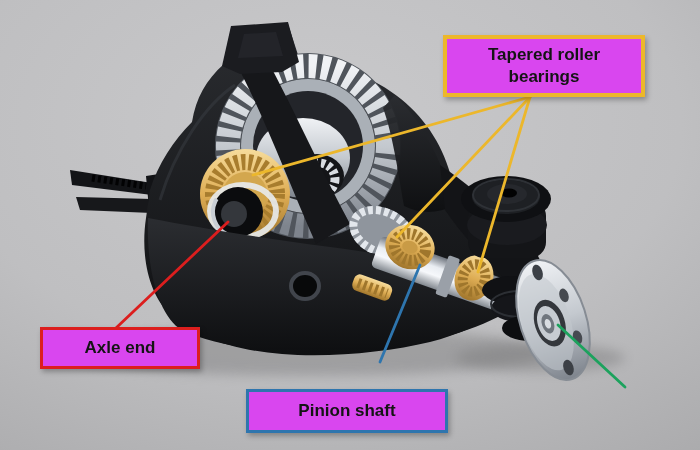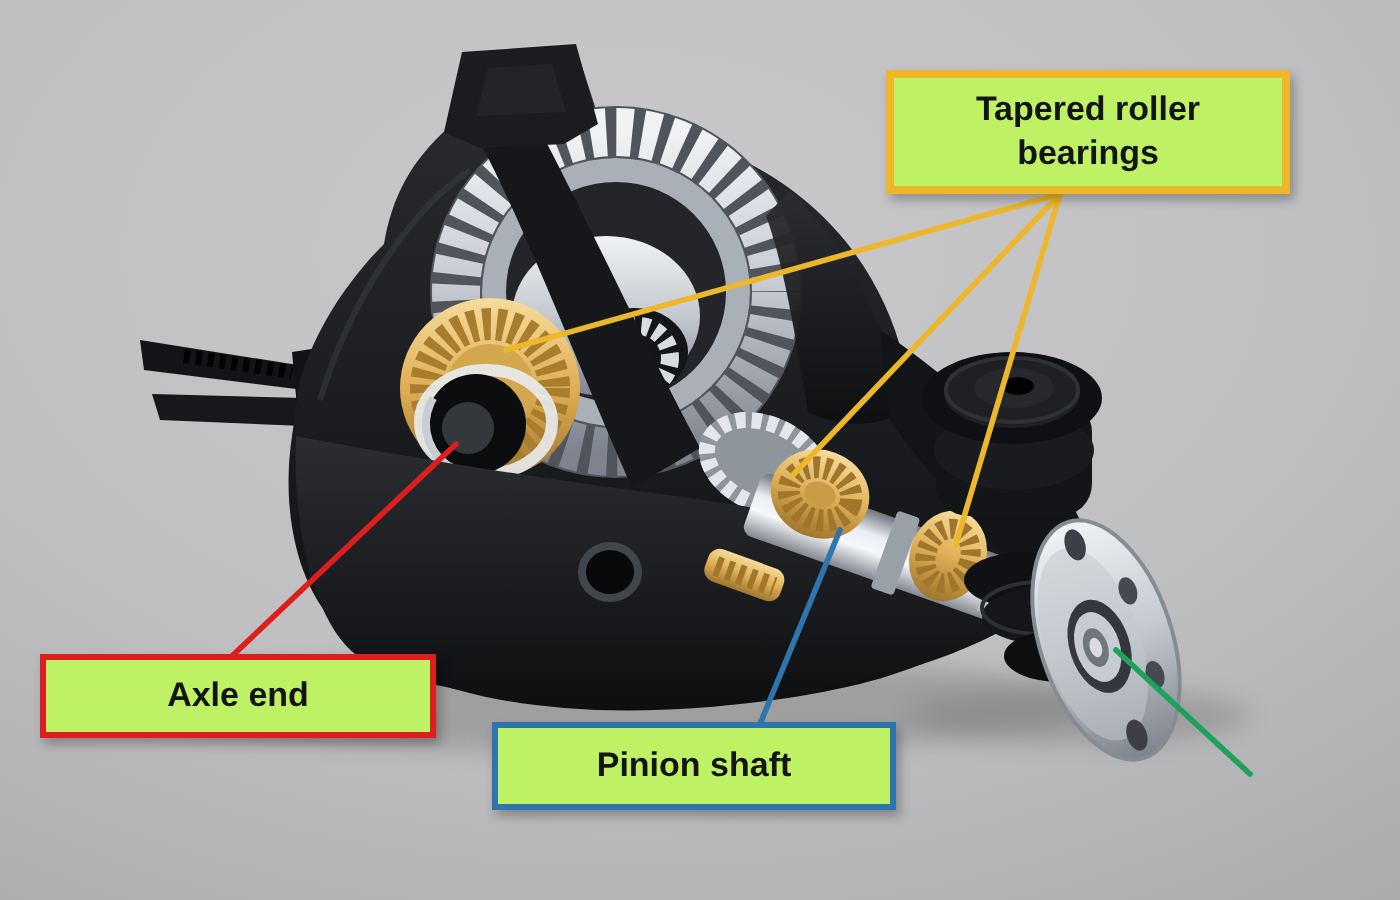--- a/index.html
+++ b/index.html
@@ -2,28 +2,28 @@
 <html><head>
 <meta charset="utf-8">
 <style>
   html,body{margin:0;padding:0;background:#c2c2c4;}
   .stage{
     position:relative;width:700px;height:450px;overflow:hidden;
     font-family:"Liberation Sans", sans-serif;background:#c2c2c4;
   }
   .stage svg{position:absolute;left:0;top:0;}
   .callout{
-    position:absolute;box-sizing:border-box;background:#bef264;
+    position:absolute;box-sizing:border-box;background:#d946ef;
     display:flex;align-items:center;justify-content:center;text-align:center;
     font-weight:700;color:#141414;font-size:17px;line-height:1.32;
     border:3px solid #888;box-shadow:2px 3px 5px rgba(0,0,0,0.28);
     padding:14px 8px;user-select:none;
   }
   .callout-tapered{left:443px;top:35px;width:202px;height:62px;border-width:4px;border-color:#ECB72B;}
-  .callout-axle{left:20px;top:327px;width:198px;height:42px;border-color:#DC1E1E;}
+  .callout-axle{left:40px;top:327px;width:160px;height:42px;border-color:#DC1E1E;}
   .callout-pinion{left:246px;top:361px;width:202px;height:44px;border-color:#2E75AE;}
   .callout-transmission{left:487px;top:386px;width:189px;height:44px;border-color:#1CA25D;}
 </style>
 </head>
 <body>
 
 <div class="stage">
 
   <svg width="700" height="450" viewBox="0 0 700 450">
     <defs>
@@ -179,14 +179,14 @@
       <line x1="530" y1="97" x2="397" y2="237" stroke="#ECB72B"></line>
       <line x1="530" y1="97" x2="478" y2="272" stroke="#ECB72B"></line>
       <line x1="228" y1="222" x2="116" y2="328" stroke="#DC1E1E"></line>
       <line x1="420" y1="265" x2="380" y2="362" stroke="#2E75AE"></line>
       <line x1="558" y1="325" x2="625" y2="387" stroke="#1CA25D"></line>
     </g>
   </svg>
 
   <div class="callout callout-tapered" style="border-color: rgb(236, 183, 43);">Tapered roller bearings</div>
   <div class="callout callout-axle" style="border-color: rgb(220, 30, 30);">Axle end</div>
-  <div class="callout callout-pinion" style="border-color: rgb(46, 117, 174);">Pinion shaft</div>
+  <div class="callout callout-pinion" style="border-color: rgb(46, 117, 174); margin-top: 28px;">Pinion shaft</div>
 </div>
 
 </body></html>

